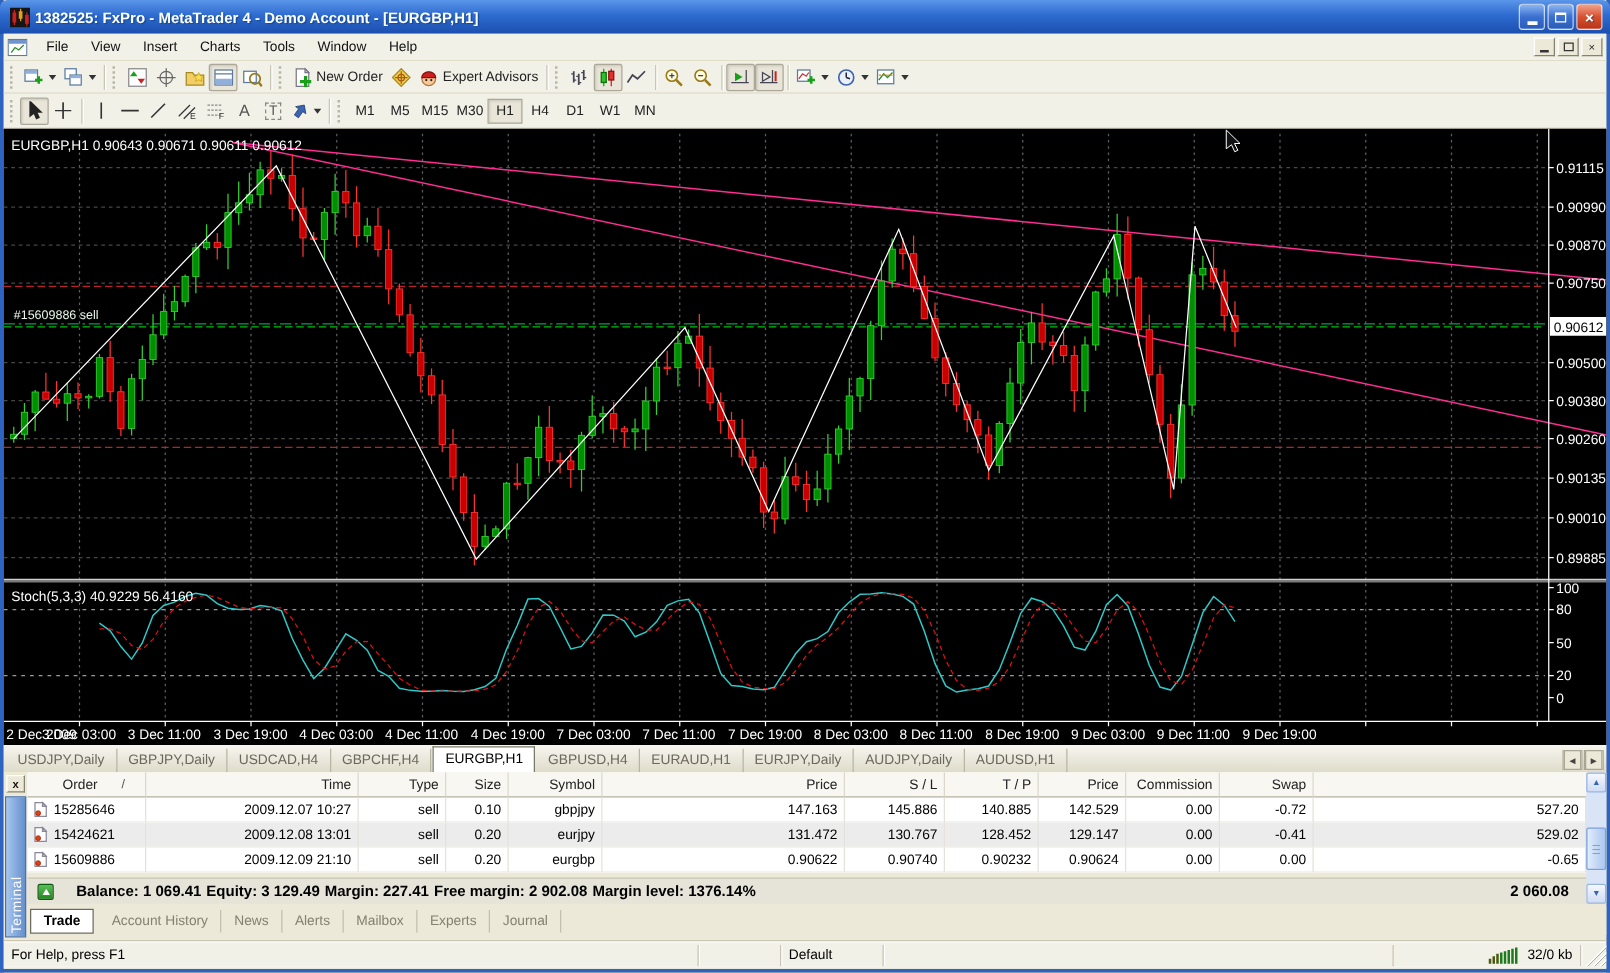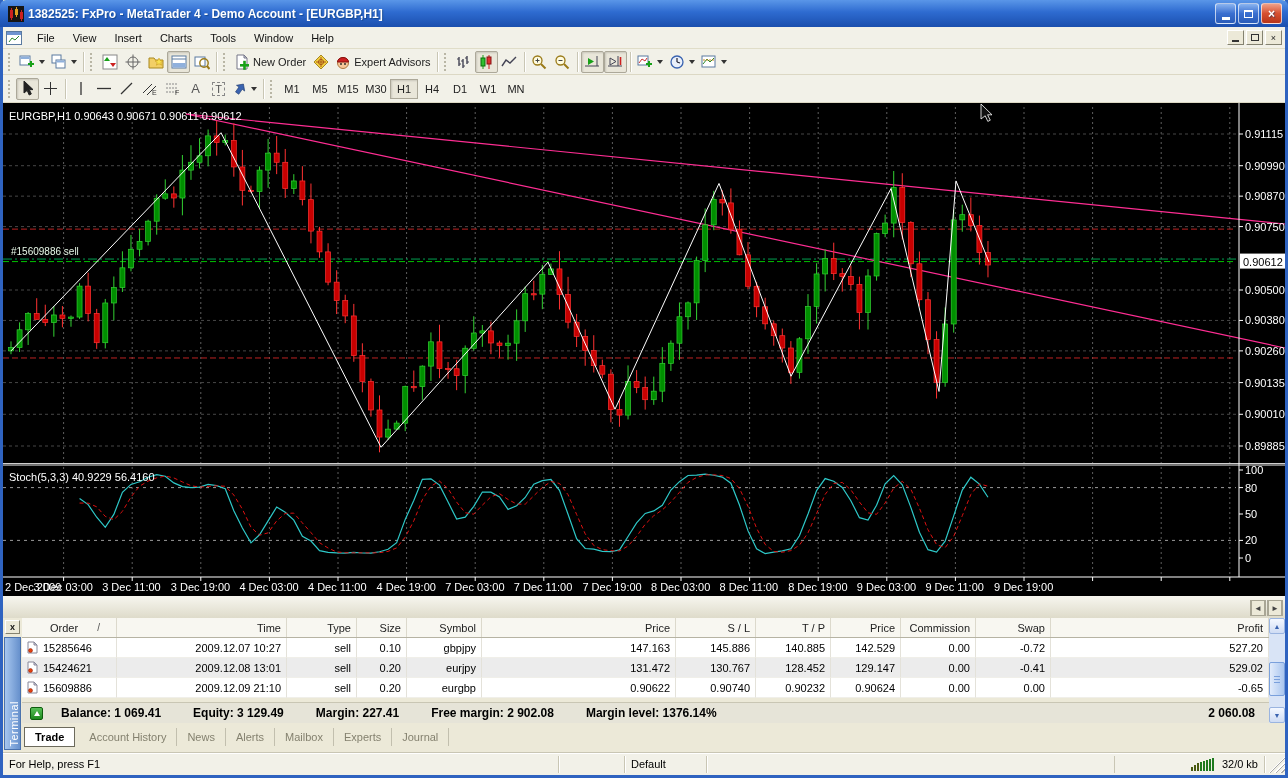--- a/index.html
+++ b/index.html
@@ -732,20 +732,32 @@
         <text x="922.4" y="488" fill="#ffffff" font-size="11">9 Dec 11:00</text>
         <text x="990.9999999999999" y="488" fill="#ffffff" font-size="11">9 Dec 19:00</text>
         <text x="6" y="17" fill="#fff" font-size="11">EURGBP,H1  0.90643 0.90671 0.90611 0.90612</text>
         <text x="6" y="378" fill="#fff" font-size="11">Stoch(5,3,3) 40.9229 56.4160</text>
         <text x="8" y="152.0536585365851" fill="#e8f8e8" font-size="10">#15609886 sell</text>
         <polygon points="0,0 0,15 4.2,11.8 6.8,17.4 9.3,16.2 6.6,10.8 11,10.8" fill="#111" stroke="#fff" stroke-width="0.8" transform="translate(978,1)"></polygon>
       </svg>
   </div>
 
   <div class="chart-tabs">
+    <span id="chart-tab-items" style="display:flex;align-items:flex-end;">
+        <span class="ctab">USDJPY,Daily</span>
+        <span class="ctab">GBPJPY,Daily</span>
+        <span class="ctab">USDCAD,H4</span>
+        <span class="ctab">GBPCHF,H4</span>
+        <span class="ctab active">EURGBP,H1</span>
+        <span class="ctab">GBPUSD,H4</span>
+        <span class="ctab">EURAUD,H1</span>
+        <span class="ctab">EURJPY,Daily</span>
+        <span class="ctab">AUDJPY,Daily</span>
+        <span class="ctab">AUDUSD,H1</span>
+      </span>
     <span class="ctab-scroll">
       <span>
           <span>◄</span>
         </span>
       <span>
           <span>►</span>
         </span>
     </span>
   </div>
 
@@ -785,23 +797,20 @@
           </span>
           <span class="ocell" style="width: 70px;">
             <span>Price</span>
           </span>
           <span class="ocell" style="width: 75px;">
             <span>Commission</span>
           </span>
           <span class="ocell" style="width: 75px;">
             <span>Swap</span>
           </span>
-          <span class="ocell" style="width: 218px;">
-            <span>Profit</span>
-          </span>
         </div>
       <div id="orders-body">
           <div class="orow body">
             <span class="ocell first" style="width: 95px;">
               <svg class="doc-ico" width="11" height="13" viewBox="0 0 11 13">
                 <path d="M1 1 h6 l3 3 v8 H1 z" fill="#fff" stroke="#889"></path>
                 <path d="M7 1 l3 3 h-3 z" fill="#ccd" stroke="#889"></path>
                 <circle cx="3.5" cy="9.5" r="2" fill="#e04010" stroke="#901800" stroke-width="0.5"></circle>
               </svg>
               <span>15285646</span>
@@ -934,21 +943,21 @@
         </span>
       <span class="sthumb"></span>
       <span class="sbtn" style="bottom:0;">
           <span>▼</span>
         </span>
     </div>
     <div class="balance-bar">
       <span class="bal-ico">
           <span class="bal-arrow"></span>
         </span>
-      <span id="balance-items" style="display:flex;gap:32px;">
+      <span id="balance-items" style="display:flex;gap:4px;">
           <span>Balance: 1 069.41</span>
           <span>Equity: 3 129.49</span>
           <span>Margin: 227.41</span>
           <span>Free margin: 2 902.08</span>
           <span>Margin level: 1376.14%</span>
         </span>
       <span class="bal-total">2 060.08</span>
     </div>
     <div class="term-tabs" id="term-tabs">
         <span class="ttab active">Trade</span>

